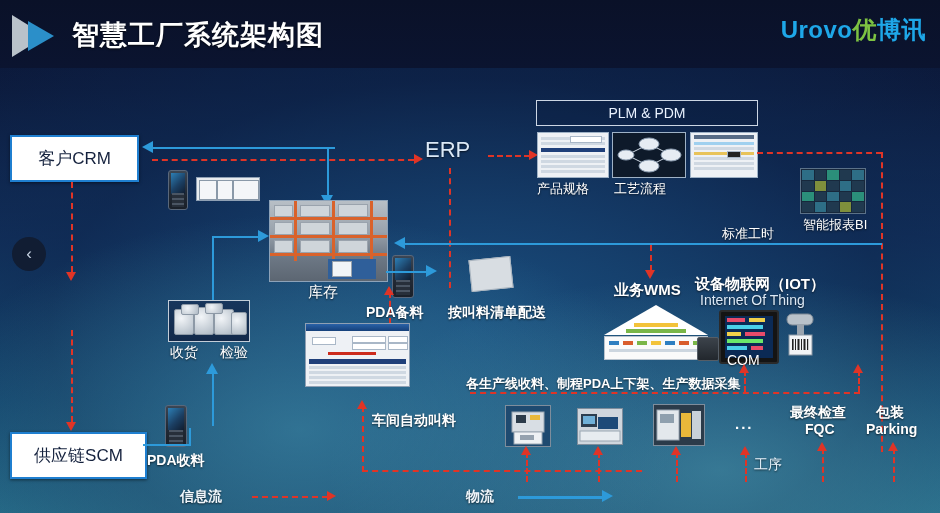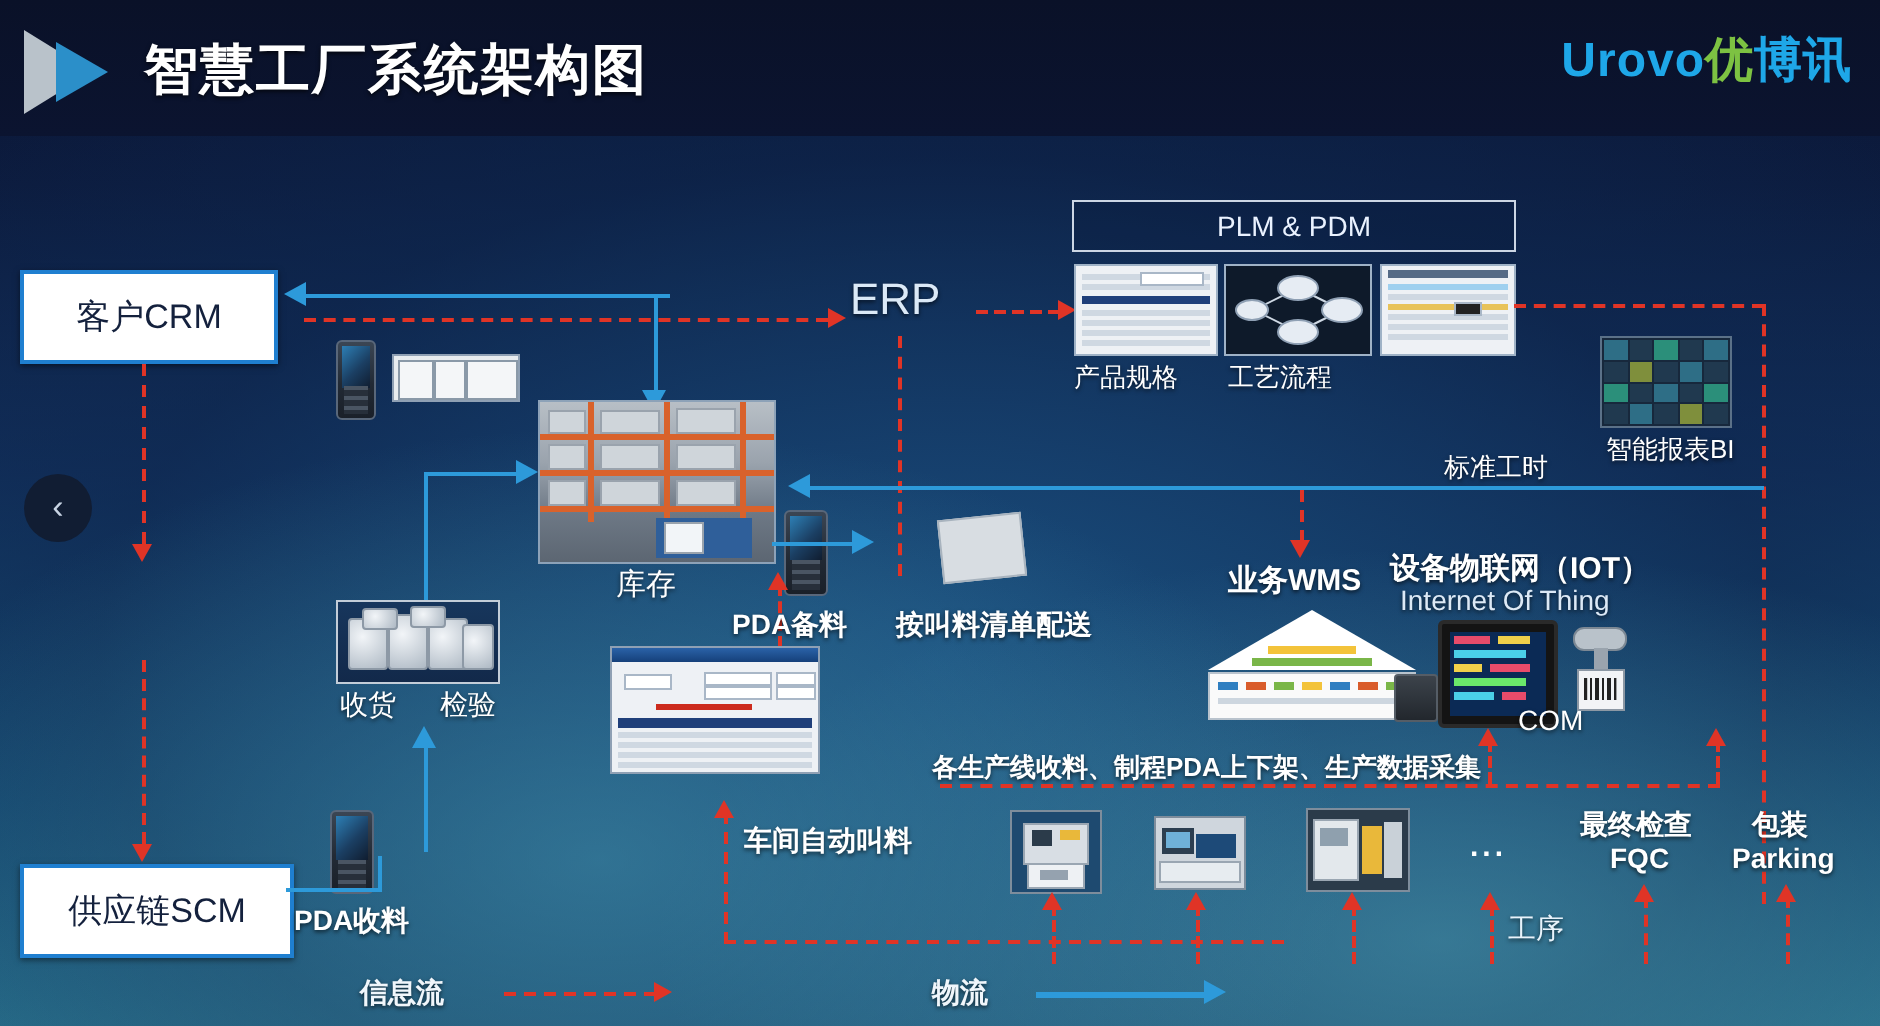--- a/index.html
+++ b/index.html
@@ -346,21 +346,21 @@
       <span class="bar" style="left:2px;top:2px;width:18px;background:#e84b6a;"></span>
       <span class="bar" style="left:24px;top:2px;width:16px;background:#f0d04a;"></span>
       <span class="bar" style="left:2px;top:9px;width:36px;background:#4ad0e8;"></span>
       <span class="bar" style="left:2px;top:16px;width:14px;background:#f0d04a;"></span>
       <span class="bar" style="left:20px;top:16px;width:20px;background:#e84b6a;"></span>
       <span class="bar" style="left:2px;top:23px;width:36px;background:#6ae86a;"></span>
       <span class="bar" style="left:2px;top:30px;width:20px;background:#4ad0e8;"></span>
       <span class="bar" style="left:26px;top:30px;width:12px;background:#e84b6a;"></span>
     </div>
   </div>
-  <div class="lbl" style="left:759px;top:352px;font-size:14px;">COM</div>
+  <div class="lbl" style="left:727px;top:352px;font-size:14px;">COM</div>
   <div class="rd-v" style="left:744px;top:370px;height:22px;"></div>
   <div class="rhead-u" style="left:739px;top:364px;"></div>
 
   <div class="plc" style="left:697px;top:337px;width:20px;height:22px;"></div>
 
   <div class="scanner" style="left:783px;top:312px;width:34px;height:48px;">
     <svg width="34" height="48" viewBox="0 0 34 48">
       <rect x="4" y="2" width="26" height="11" rx="5" fill="#b9c2ca" stroke="#7c8894"></rect>
       <rect x="14" y="12" width="7" height="12" fill="#9aa4ae"></rect>
       <rect x="6" y="23" width="23" height="20" fill="#f2f4f6" stroke="#8c98a4"></rect>

